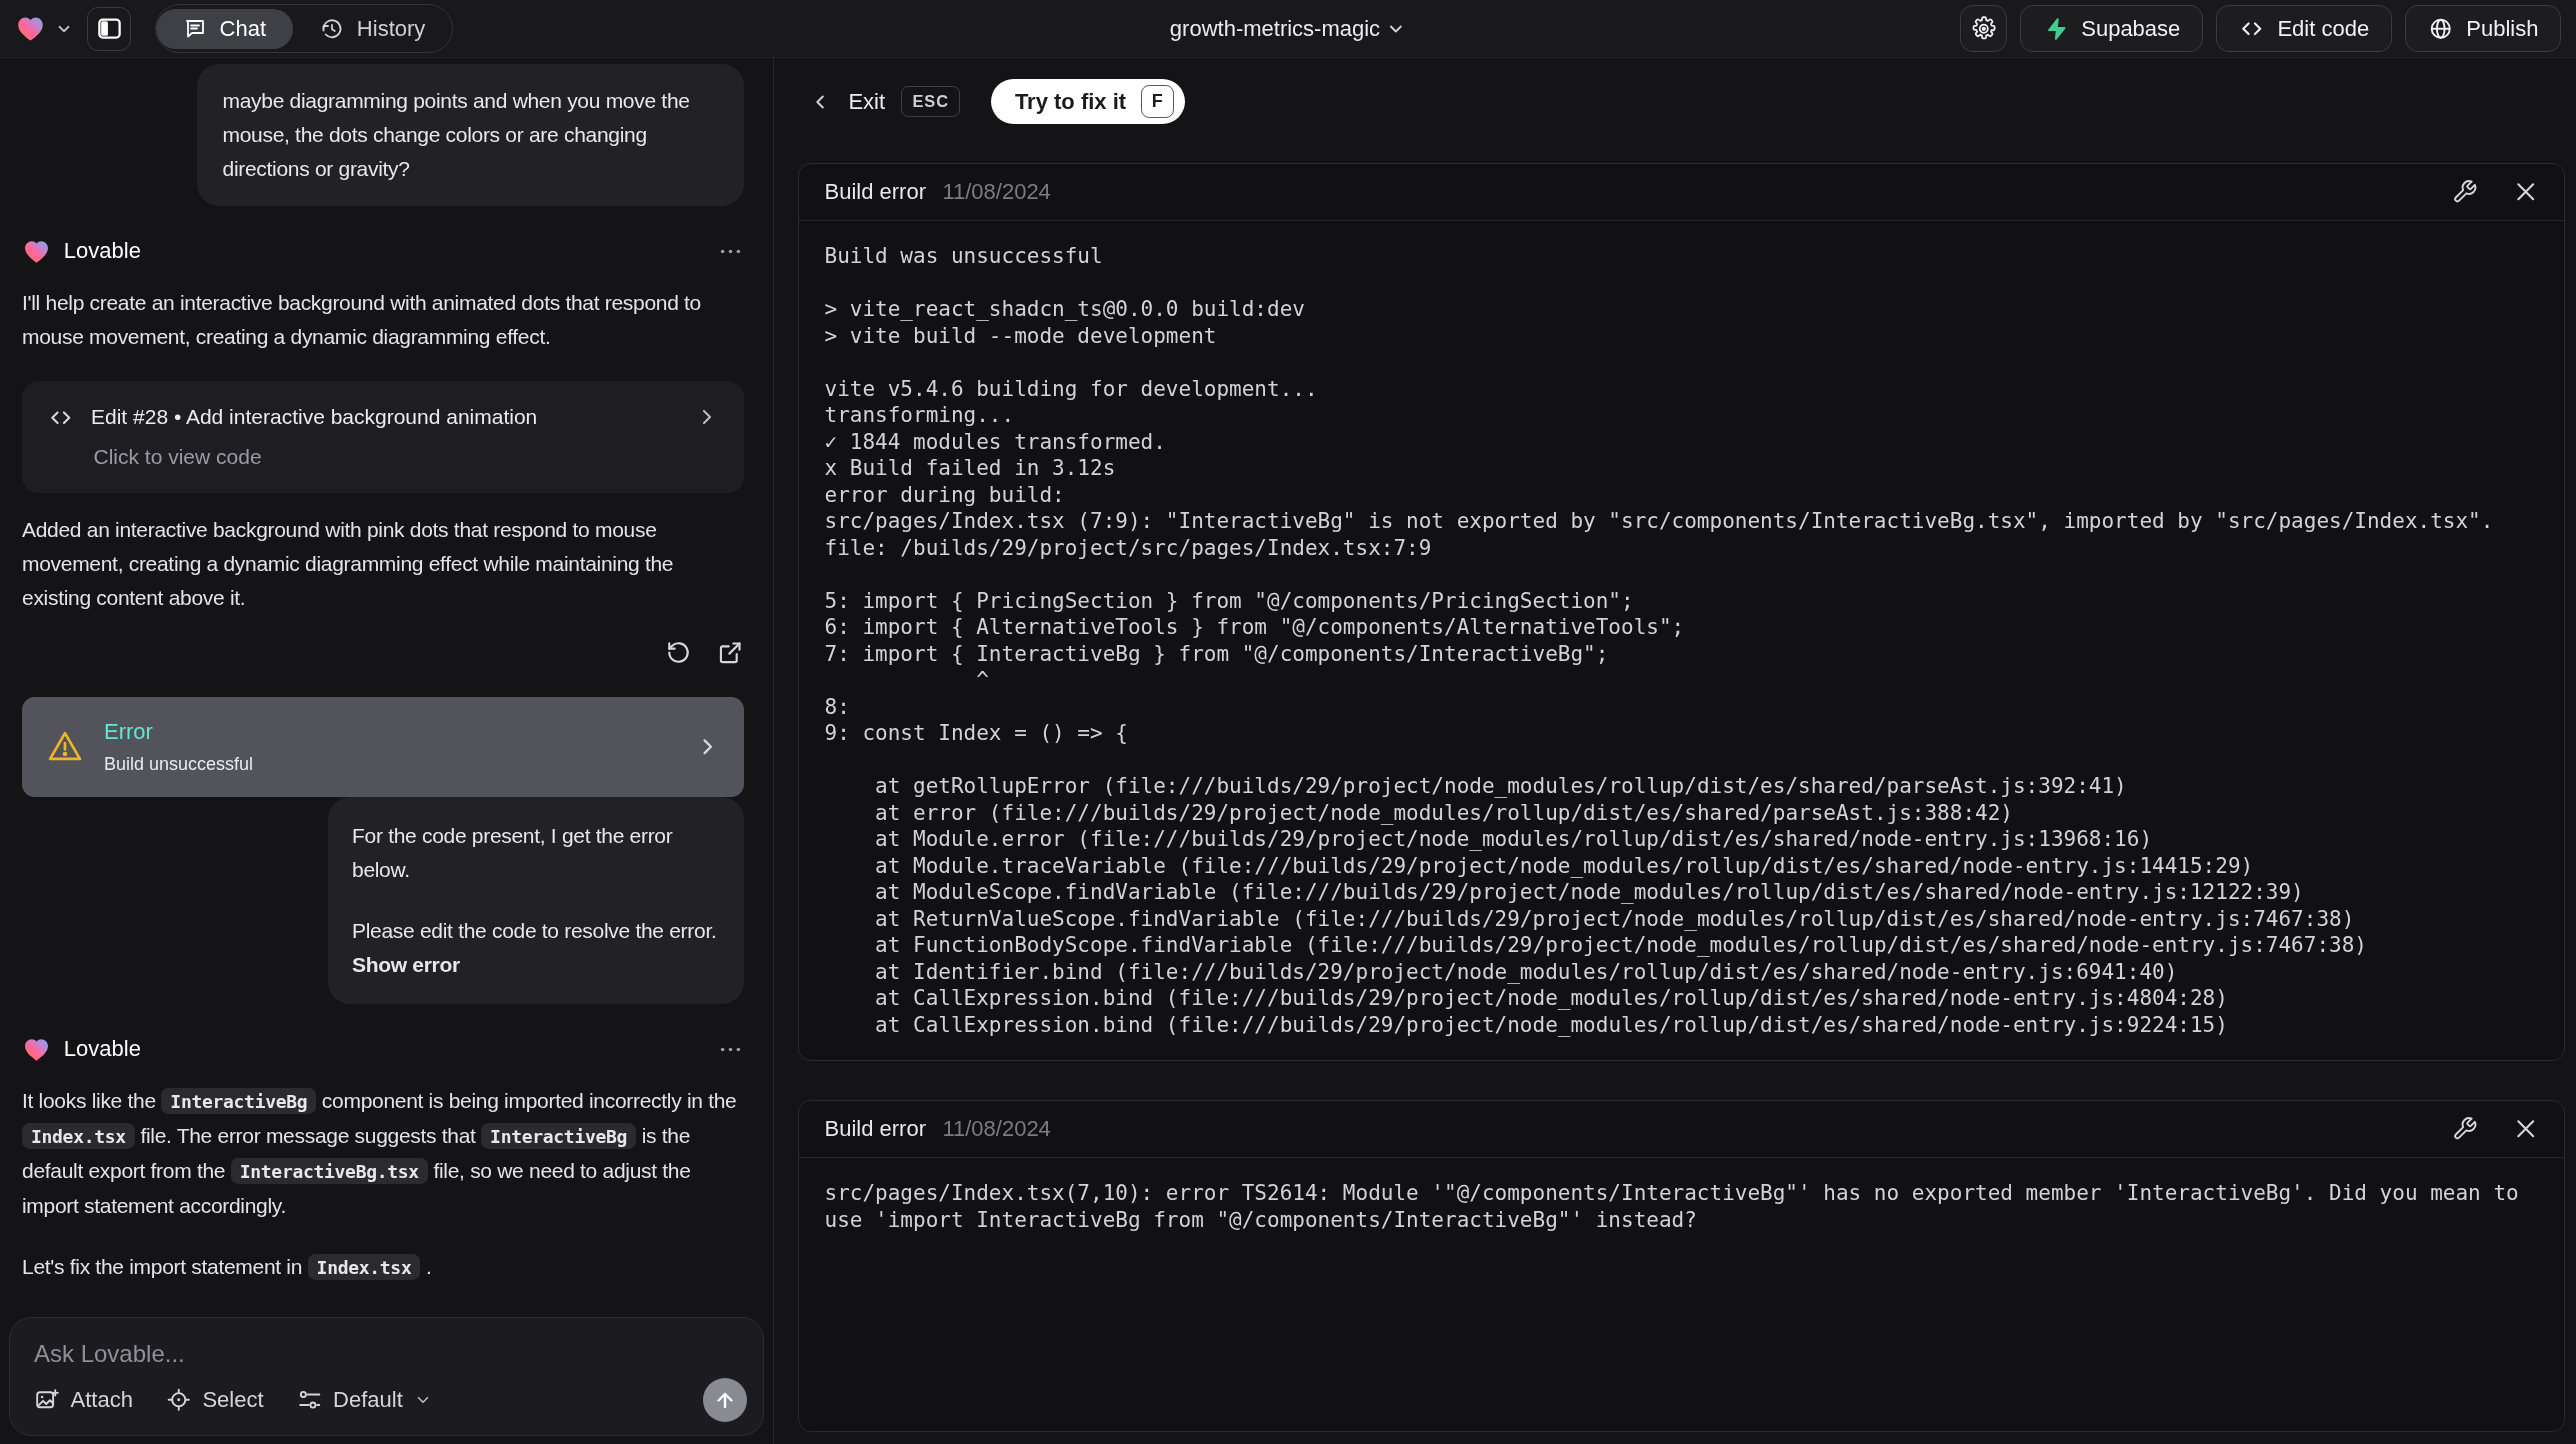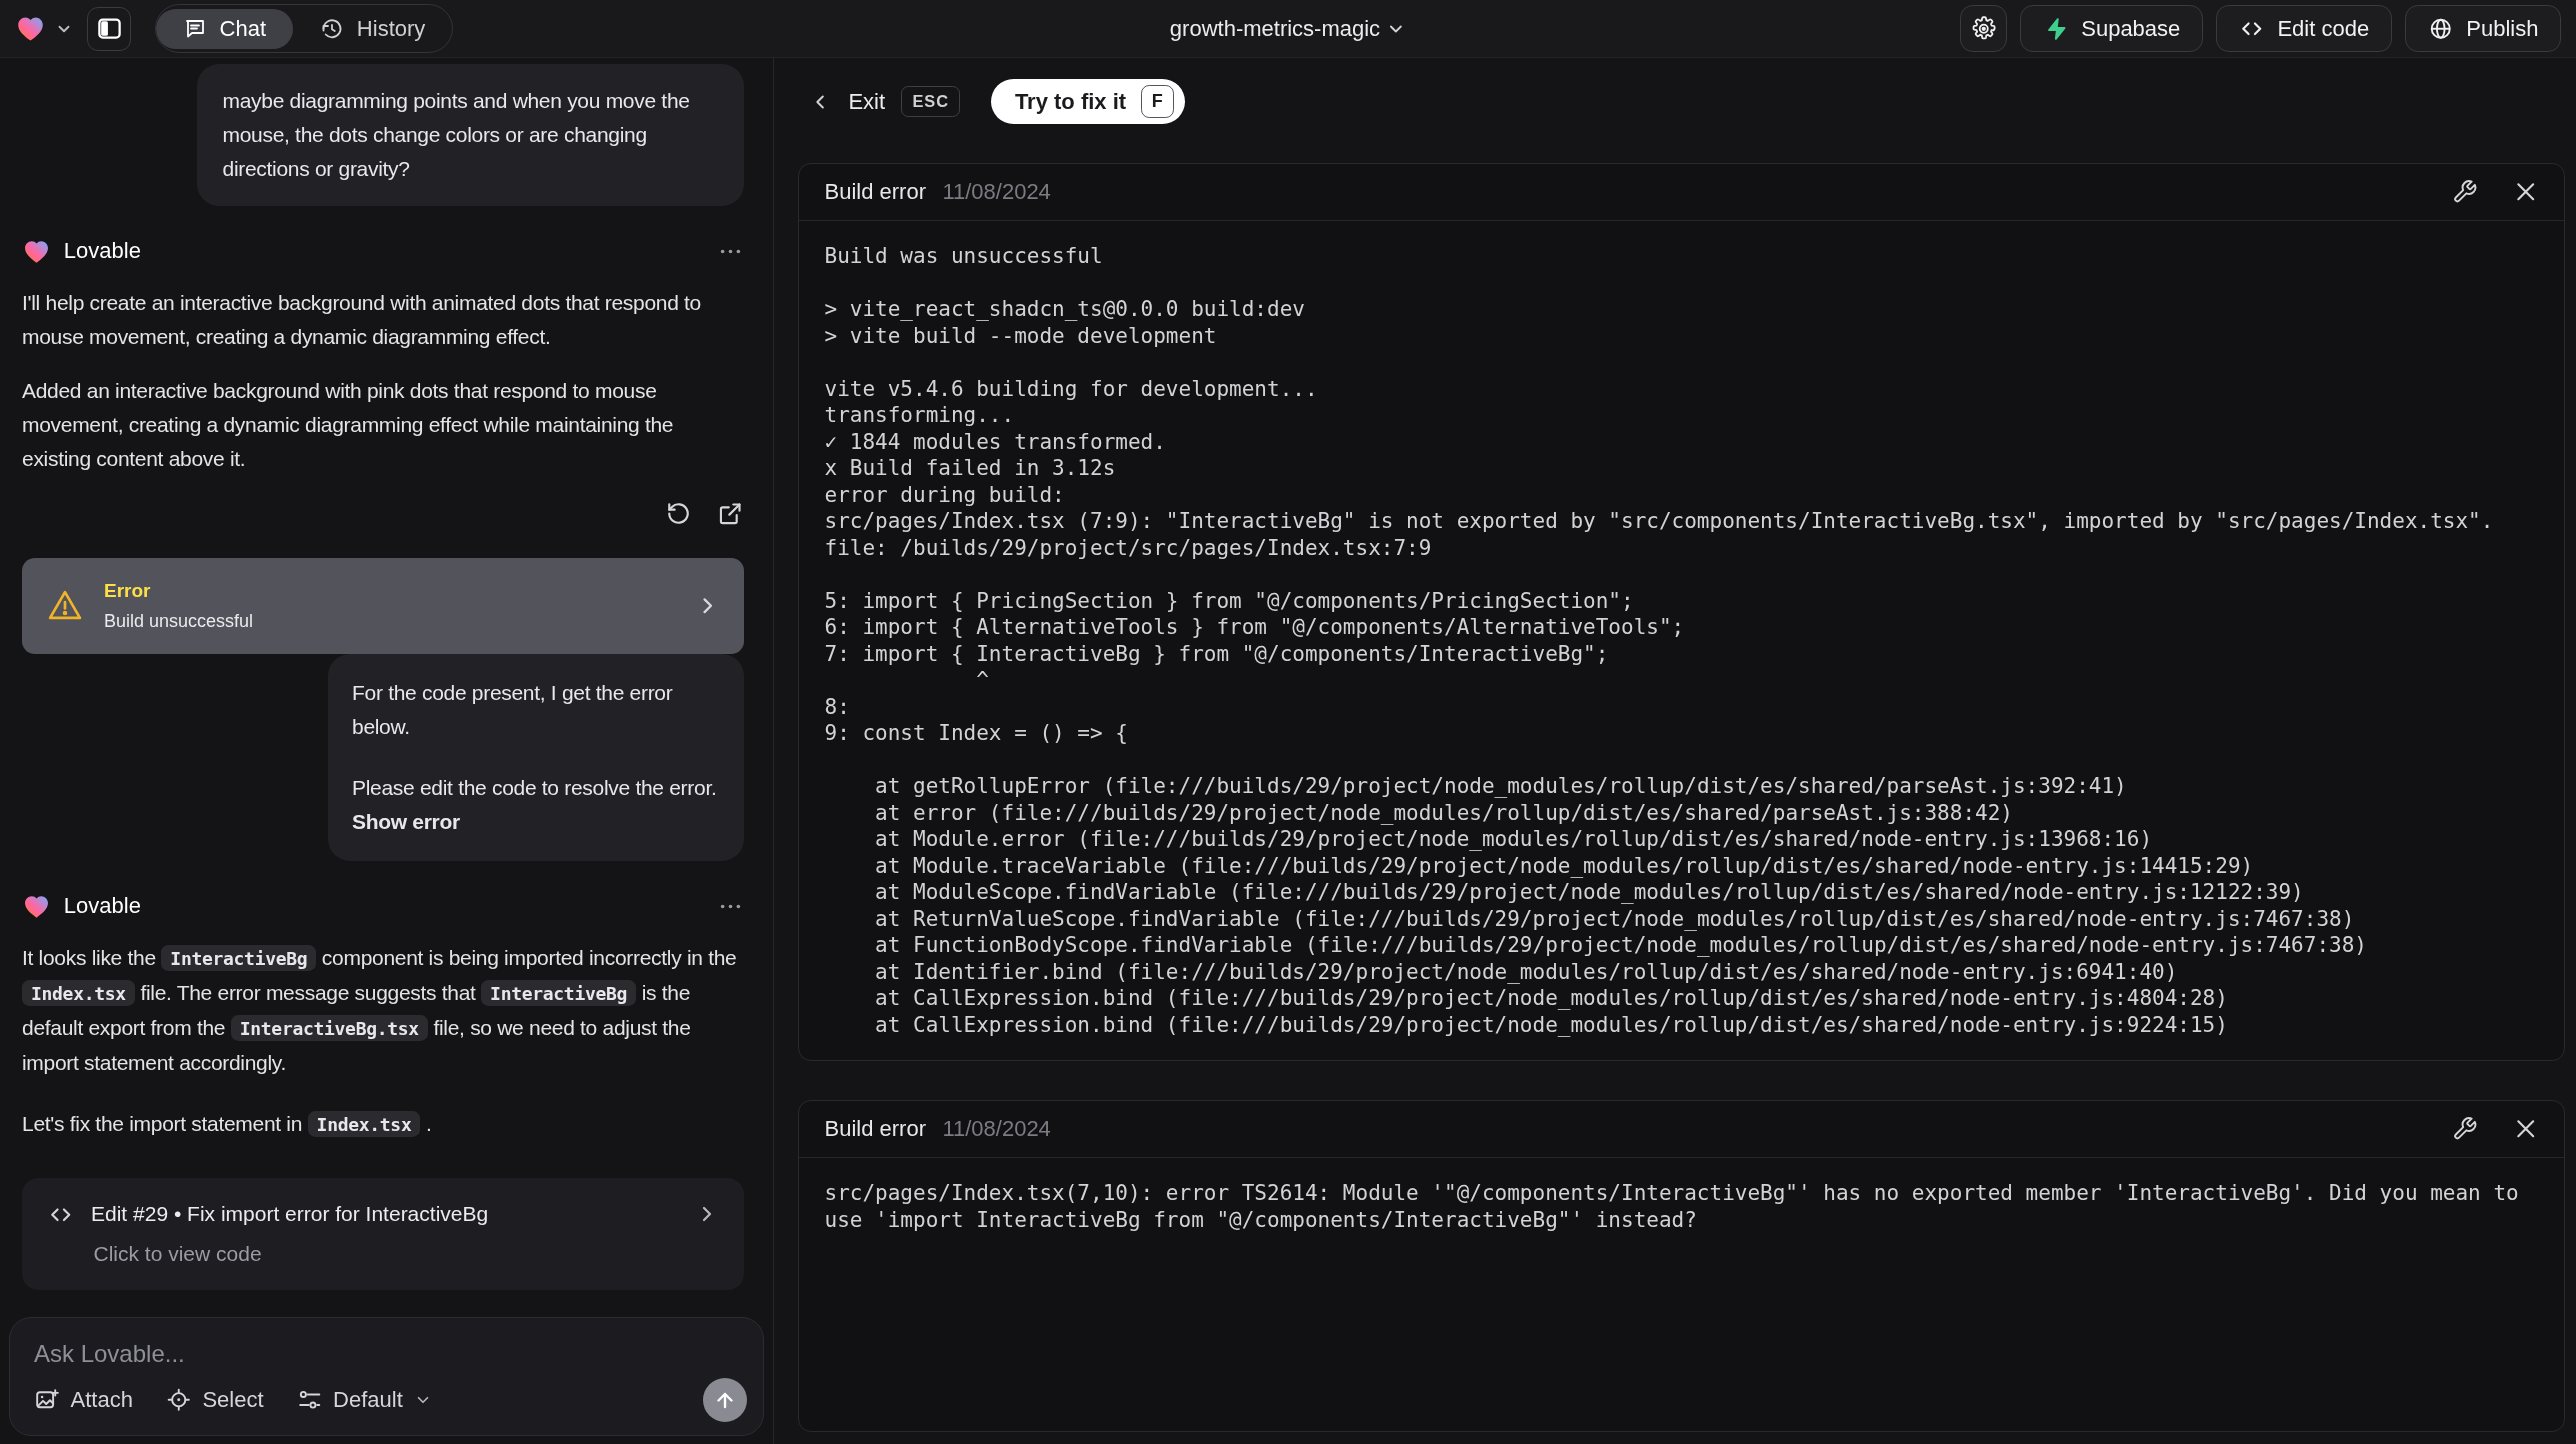--- a/index.html
+++ b/index.html
@@ -44,21 +44,21 @@
                padding:2.7px 9px; border-radius:7.3px; color:#e8e8ec; white-space:nowrap;font-weight:bold; }
   .edit-card { margin-top:27px; background:#1e1e22; border-radius:16.4px; padding:24px 25.5px; cursor:pointer; }
   .edit-head { display:flex; align-items:center; gap:18px; font-size:21px; color:#ececf0; }
   .edit-head .chev { margin-left:auto; color:#b9b9c0; }
   .edit-sub { margin-left:46px; margin-top:14.6px; font-size:21px; color:#9b9ba3; }
   .actions-row { display:flex; justify-content:flex-end; gap:25.5px; margin-top:24px; color:#d6d6da; }
   .actions-row .icon-link { cursor:pointer; display:flex; }
   .error-card { margin-top:31px; background:#53535b; border-radius:12.8px; padding:22px 24px;
                 display:flex; align-items:center; gap:20px; cursor:pointer; }
   .err-texts { display:flex; flex-direction:column; gap:9px; }
-  .err-title { font-size:19px; font-weight:700; color:#fde047; }
+  .err-title { font-size:22px; font-weight:400; color:#5eead4; }
   .err-sub { font-size:18px; color:#ebebee;text-align:right; }
   .error-card .chev { margin-left:auto; color:#d9d9dd; }
 
   
   .composer { position:absolute; left:9px; right:9px; bottom:9px; height:119px; background:#1c1c20;
               border:0.9px solid #2c2c31; border-radius:22px; padding:22px 24px; }
   .composer-ph { font-size:24px; color:#8f8f97; cursor:text; }
   .composer-row { position:absolute; left:24px; right:16.4px; bottom:12.8px; display:flex; align-items:center;
                   gap:33px; font-size:22px; color:#d6d6da; }
   .comp-btn { display:flex; gap:11px; align-items:center; cursor:pointer; }
@@ -209,20 +209,37 @@
           <svg viewBox="0 0 24 24" width="27" height="27" fill="#9b9ba3">
               <circle cx="5" cy="12" r="1.6"></circle>
               <circle cx="12" cy="12" r="1.6"></circle>
               <circle cx="19" cy="12" r="1.6"></circle>
             </svg>
         </span>
       </div>
 
       <div class="para">I'll help create an interactive background with animated dots that respond to mouse movement, creating a dynamic diagramming effect.</div>
 
+      <div class="edit-card">
+        <div class="edit-head">
+          <span>
+            <svg viewBox="0 0 24 24" width="25.5" height="25.5" fill="none" stroke="#d6d6da" stroke-width="2" stroke-linecap="round" stroke-linejoin="round">
+                <path d="m9 7-5 5 5 5"></path>
+                <path d="m15 7 5 5-5 5"></path>
+              </svg>
+          </span>
+          <span>Edit #28 • Add interactive background animation</span>
+          <span class="chev">
+            <svg viewBox="0 0 24 24" width="24" height="24" fill="none" stroke="#b9b9c0" stroke-width="2.2" stroke-linecap="round" stroke-linejoin="round">
+                <path d="m9 6 6 6-6 6"></path>
+              </svg>
+          </span>
+        </div>
+        <div class="edit-sub">Click to view code</div>
+      </div>
 
       <div class="para">Added an interactive background with pink dots that respond to mouse movement, creating a dynamic diagramming effect while maintaining the existing content above it.</div>
 
       <div class="actions-row">
         <span class="icon-link">
           <svg viewBox="0 0 24 24" width="27" height="27" fill="none" stroke="#d6d6da" stroke-width="1.9" stroke-linecap="round" stroke-linejoin="round">
               <path d="M3.8 12a8.2 8.2 0 1 0 2.4-5.8L3.8 8.6"></path>
               <path d="M3.8 3.8v4.8h4.8"></path>
             </svg>
         </span>

